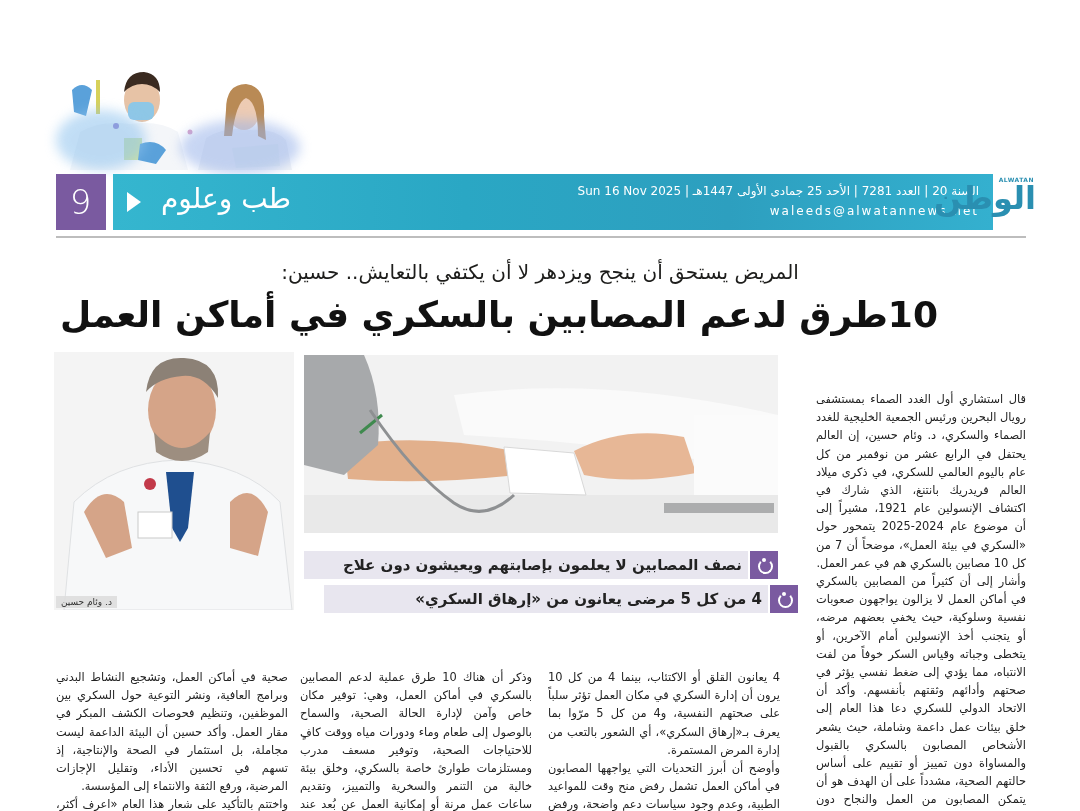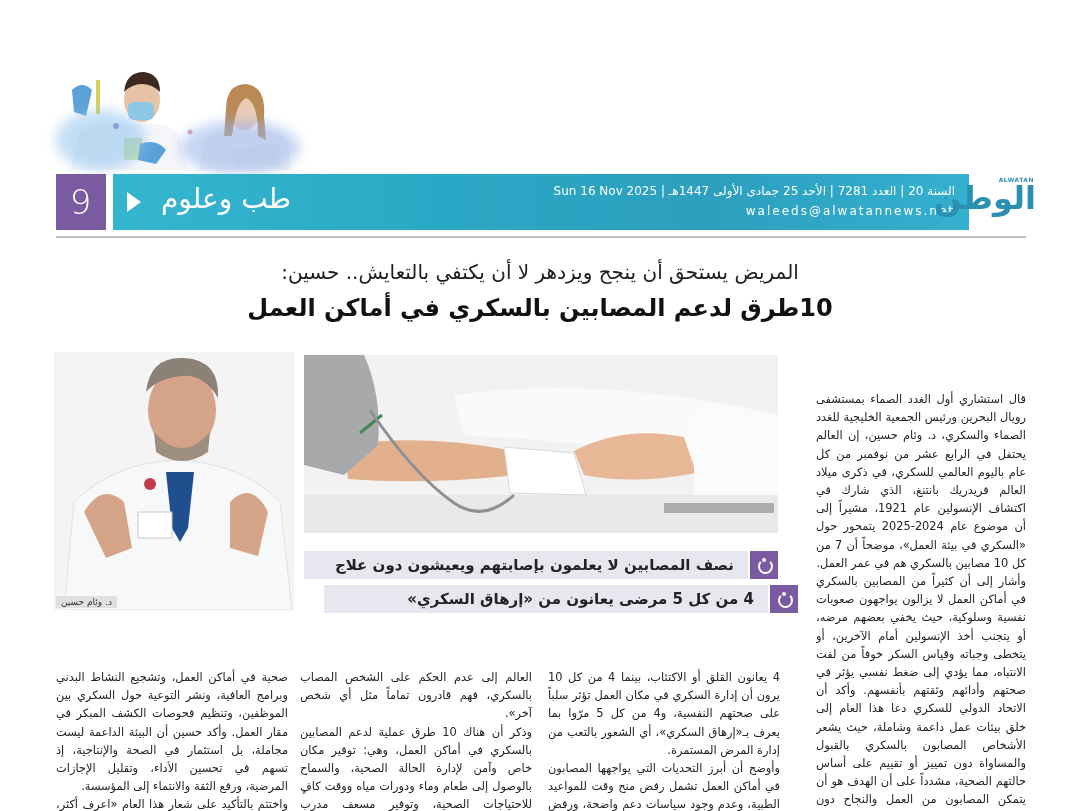--- a/index.html
+++ b/index.html
@@ -9,49 +9,49 @@
   
   .hero { position:absolute; left:60px; top:40px; width:240px; height:130px; }
   .hero .glow { position:absolute; border-radius:50%; filter:blur(6px); }
 
   
   .band { position:absolute; left:56px; top:174px; width:970px; height:56px; }
   .page-num { position:absolute; left:0; top:0; width:50px; height:56px; background:#7a5aa0; color:#fff;
               font-family:"DejaVu Sans", sans-serif; font-size:34px; font-weight:300; display:flex;
               align-items:center; justify-content:center; letter-spacing:1px; }
   .banner { position:absolute; left:57px; top:0; width:856px; height:56px;
-            background:linear-gradient(90deg,#35b6cf 0%, #2aa7c4 40%, #2d9fbf 70%, #34b0cf 100%); }
+            background:linear-gradient(90deg,#35b6cf 0%, #2aa7c4 40%, #2d9fbf 70%, #34b0cf 100%);padding-left:24px; }
   .banner .play { position:absolute; left:14px; top:18px; width:0; height:0;
                   border-left:14px solid #fff; border-top:10px solid transparent; border-bottom:10px solid transparent; }
   .banner .section { position:absolute; left:48px; top:8px; color:#fff; font-size:28px; direction:rtl; }
   .banner .meta { position:absolute; right:14px; top:10px; color:#fff; font-size:12px; direction:rtl; text-align:right; white-space:nowrap; }
   .banner .email { position:absolute; right:14px; top:30px; color:#fff; font-size:12px; letter-spacing:2px; white-space:nowrap;text-align:right; }
   .logo { position:absolute; left:920px; top:2px; width:60px; height:52px; direction:rtl; }
   .logo .ar { font-size:32px; font-weight:bold; color:#2a8fb1; line-height:44px; }
   .logo .en { position:absolute; right:2px; top:0; font-size:6px; color:#2a8fb1; font-weight:bold; letter-spacing:.5px; }
   .rule { position:absolute; left:56px; top:236px; width:970px; height:2px; background:#bdbdbd; }
 
   
   .kicker { position:absolute; left:60px; top:260px; width:960px; text-align:center; direction:rtl;
             font-size:20px; color:#1d1d1b; }
-  .headline { position:absolute; left:60px; top:294px; width:960px; text-align:center; direction:rtl;
-              font-size:24px; font-weight:bold; color:#111; }
+  .headline { position:absolute; left:60px; top:294px; width:960px; text-align:left; direction:rtl;
+              font-size:36px; font-weight:bold; color:#111; }
 
   
   .photo-bp { position:absolute; left:304px; top:355px; width:474px; height:178px; overflow:hidden;
               background:linear-gradient(180deg,#f4f4f4,#ececec); }
   .photo-doc { position:absolute; left:54px; top:352px; width:240px; height:258px; overflow:hidden;
                background:#f97316; }
   .caption { position:absolute; left:2px; bottom:2px; background:rgba(220,220,220,.85); font-size:9px;
              padding:1px 5px; direction:rtl; color:#333; }
 
   
   .pull { position:absolute; left:304px; width:474px; height:28px; }
   .pull .txt { position:absolute; left:0; right:30px; top:0; bottom:0; background:#e8e6ef; direction:rtl;
-               font-size:15px; font-weight:bold; padding-right:14px; line-height:28px; color:#222; }
+               font-size:15px; font-weight:bold; padding-right:6px; line-height:28px; color:#222; }
   .pull .mark { position:absolute; right:0; top:0; width:28px; height:28px; background:#7a5aa0; }
   .pull .mark::after { content:""; position:absolute; left:8px; top:8px; width:11px; height:11px;
                        border-radius:50%; border:2px solid #fff; border-top-color:transparent; }
   .pull .mark::before { content:""; position:absolute; left:12px; top:7px; width:4px; height:4px; border-radius:50%; background:#fff; }
 
   
   .col { position:absolute; direction:rtl; text-align:justify; font-size:11.4px; line-height:18.2px; color:#222;margin-top:38px; }
   .col p { margin:0; }
 </style>
 </head>
@@ -145,20 +145,19 @@
 
 </div>
 
 <div class="col" style="left:548px; top:630px; width:232px; height:181px; overflow:hidden;">
   <p>4 يعانون القلق أو الاكتئاب، بينما 4 من كل 10 يرون أن إدارة السكري في مكان العمل تؤثر سلباً على صحتهم النفسية، و4 من كل 5 مرّوا بما يعرف بـ«إرهاق السكري»، أي الشعور بالتعب من إدارة المرض المستمرة.</p>
   <p>وأوضح أن أبرز التحديات التي يواجهها المصابون في أماكن العمل تشمل رفض منح وقت للمواعيد الطبية، وعدم وجود سياسات دعم واضحة، ورفض إعطاء فترات راحة لقياس السكر أو تناول وجبات، وغياب أماكن مناسبة لأخذ الإنسولين، وسوء الفهم والتمييز ضد المرضى.</p>
 
 </div>
 
 <div class="col" style="left:300px; top:630px; width:232px; height:181px; overflow:hidden;">
-  <p>العالم إلى عدم الحكم على الشخص المصاب بالسكري، فهم قادرون تماماً مثل أي شخص آخر».</p>
   <p>وذكر أن هناك 10 طرق عملية لدعم المصابين بالسكري في أماكن العمل، وهي: توفير مكان خاص وآمن لإدارة الحالة الصحية، والسماح بالوصول إلى طعام وماء ودورات مياه ووقت كافٍ للاحتياجات الصحية، وتوفير مسعف مدرب ومستلزمات طوارئ خاصة بالسكري، وخلق بيئة خالية من التنمر والسخرية والتمييز، وتقديم ساعات عمل مرنة أو إمكانية العمل عن بُعد عند الحاجة، وتوفير دعم نفسي وصحي مستمر، وتوفير خيارات غذائية</p>
 </div>
 
 <div class="col" style="left:56px; top:630px; width:232px; height:181px; overflow:hidden;">
   <p>صحية في أماكن العمل، وتشجيع النشاط البدني وبرامج العافية، ونشر التوعية حول السكري بين الموظفين، وتنظيم فحوصات الكشف المبكر في مقار العمل. وأكد حسين أن البيئة الداعمة ليست مجاملة، بل استثمار في الصحة والإنتاجية، إذ تسهم في تحسين الأداء، وتقليل الإجازات المرضية، ورفع الثقة والانتماء إلى المؤسسة.</p>
   <p>واختتم بالتأكيد على شعار هذا العام «اعرف أكثر، وافعل أكثر من أجل السكري في مكان العمل»، قبل أن يشدد على أن «المصاب بالسكري يستحق أن ينجح ويزدهر - لا أن يكتفي بالتعايش».</p>
 </div>
 
 </body></html>

